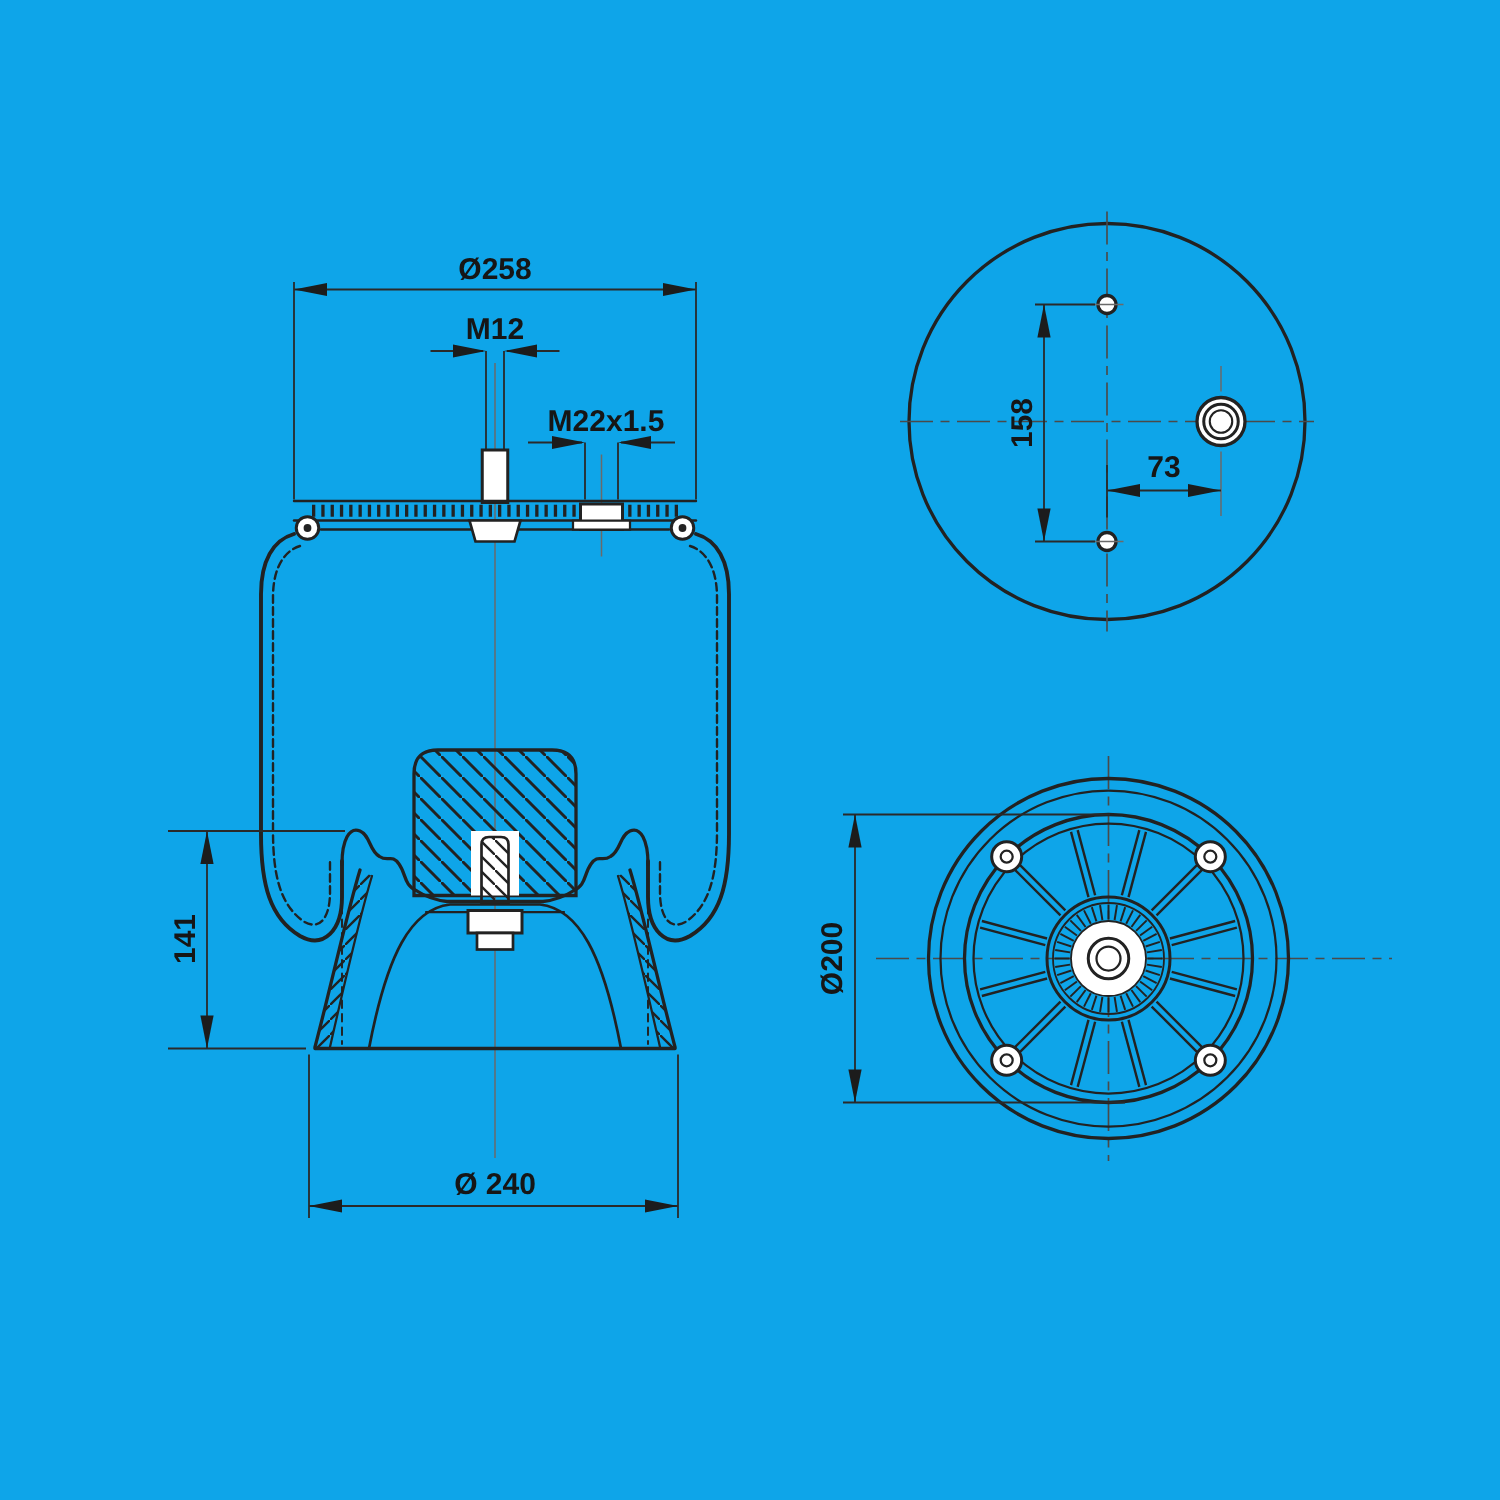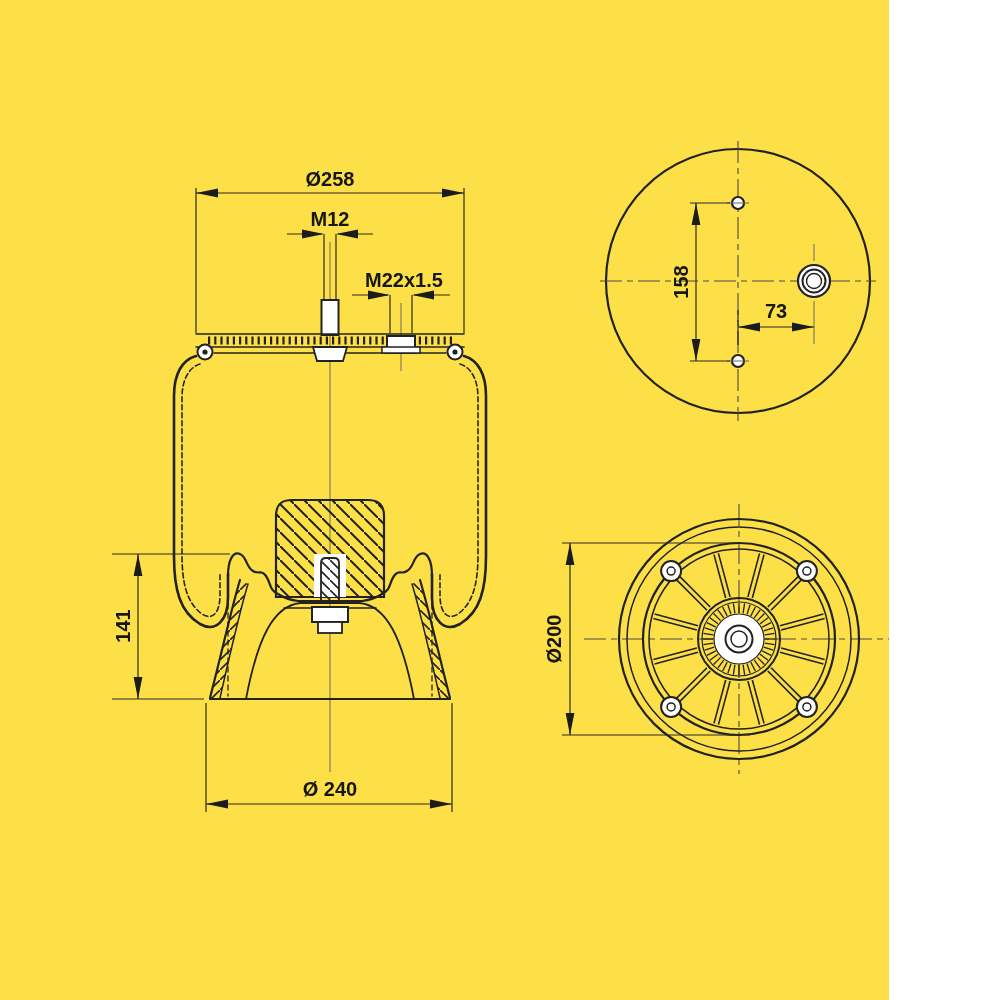--- a/index.html
+++ b/index.html
@@ -1,16 +1,16 @@
 <!DOCTYPE html>
 <html><head>
 <meta charset="utf-8">
 <style>
   html,body{margin:0;padding:0;background:#ffffff;}
-  .stage{width:889px;height:1000px;position:relative;background:#fde047;overflow:hidden;}
+  .stage{width:1000px;height:1000px;position:relative;background:#0ea5e9;overflow:hidden;}
   svg{display:block;}
   text{font-family:"Liberation Sans","DejaVu Sans",sans-serif;font-weight:bold;fill:#161616;}
   .dimtxt{font-size:20px;}
   .thin{stroke:#2a2a2a;stroke-width:1.2;fill:none;}
   .axis{stroke:#6a6a6a;stroke-width:1;fill:none;}
   .cline{stroke:#4a4a4a;stroke-width:1.1;fill:none;stroke-dasharray:22 5 6 5;}
   .main{stroke:#222;fill:none;stroke-linecap:round;}
   .arrow{fill:#1c1c1c;stroke:none;}
 </style>
 </head>

